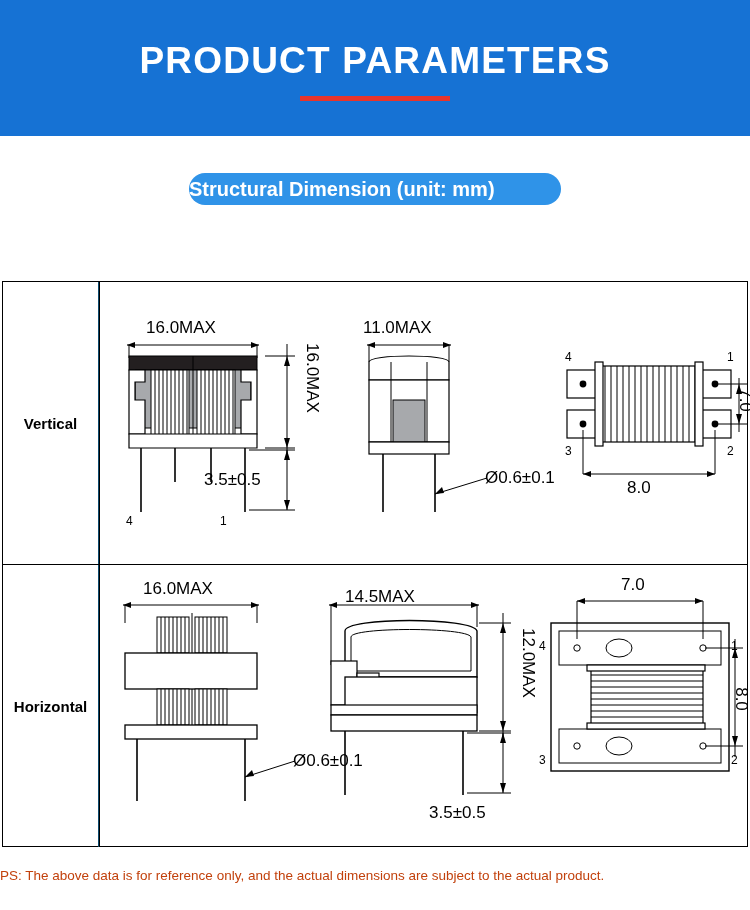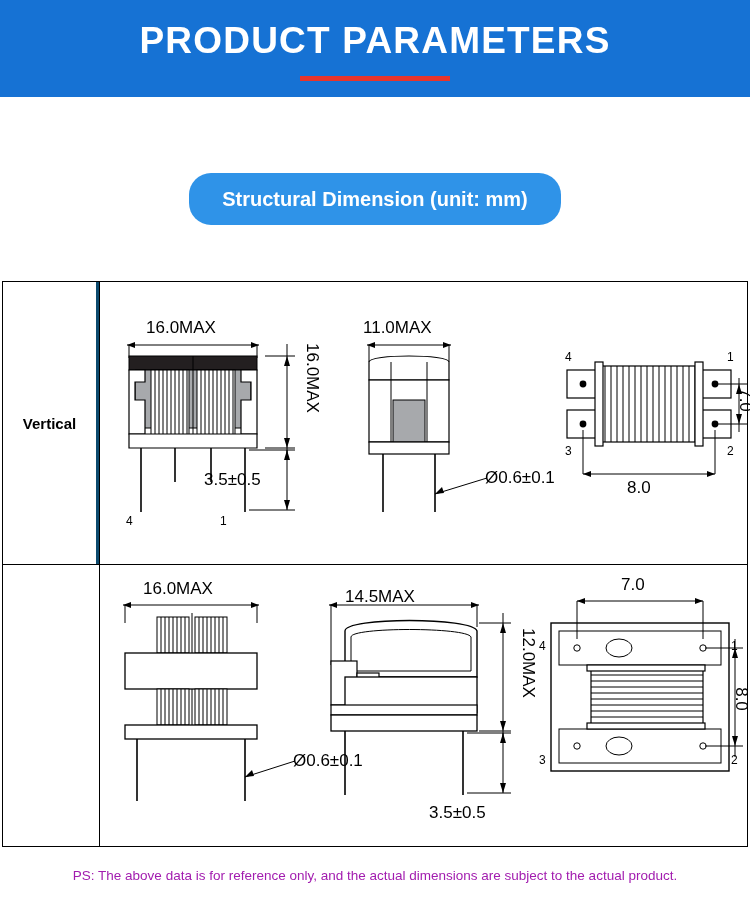--- a/index.html
+++ b/index.html
@@ -6,70 +6,69 @@
   html, body {
     margin: 0; padding: 0;
     width: 750px; height: 910px;
     background: #ffffff;
     font-family: "Liberation Sans", sans-serif;
   }
   .page { position: relative; width: 750px; height: 910px; overflow: hidden; }
 
   
   .banner {
-    position: absolute; left: 0; top: 0; width: 750px; height: 97px;
+    position: absolute; left: 0; top: 0; width: 750px; height: 136px;
     background: #1672d4;
     display: flex; flex-direction: column; align-items: center; justify-content: center;
   }
   .banner-title {
     color: #ffffff;
     font-size: 37px;
     font-weight: bold;
     letter-spacing: 1.2px;
     text-align: center;
     line-height: 1;
     margin-top: 6px;
   }
   .banner-rule {
     width: 150px; height: 5px; background: #e8342a;
     margin-top: 17px;
   }
 
   
   .pill {
     position: absolute; left: 189px; top: 173px;
-    width: 372px; height: 52px;
+    width: 372px; height: 32px;
     background: #2f93e8;
     border-radius: 22px;
     color: #ffffff;
     font-size: 20px; font-weight: bold;
-    display: flex; align-items: center; justify-content: center;
+    display: flex; align-items: center; 
   }
 
   
   .table {
     position: absolute; left: 2px; top: 281px;
     width: 746px; height: 566px;
     border: 1px solid #000000;
   }
   .row { position: absolute; left: 0; width: 744px; }
   .row-top { top: 0; height: 283px; border-bottom: 1px solid #000000; }
   .row-bot { top: 283px; height: 282px; }
   .rowlabel {
     position: absolute; left: 0; top: 0; width: 96px; height: 100%;
-    border-right: 3px solid #0c4a6e;
+    border-right: 1px solid #0c4a6e;
     display: flex; align-items: center; justify-content: center;
     font-size: 15px; font-weight: bold; color: #000;
   }
   .cells { position: absolute; left: 96px; top: 0; right: 0; height: 100%; text-align: right; }
 
   .footnote {
     position: absolute; left: 0; top: 868px; width: 750px;
-    text-align: center;
-    font-size: 13.5px; color: #a21caf;
+    font-size: 13.5px; color: #c2410c;
   }
 
   
   .fig { position: absolute; }
   svg { display: block; }
   .lbl {
     position: absolute; font-size: 17px; color: #000;
     white-space: nowrap;
   }
   .lbl-sm { font-size: 12px; }
@@ -256,20 +255,21 @@
         <div class="lbl lbl-sm" style="left:466px; top:68px;">4</div>
         <div class="lbl lbl-sm" style="left:628px; top:68px;">1</div>
         <div class="lbl lbl-sm" style="left:466px; top:162px;">3</div>
         <div class="lbl lbl-sm" style="left:628px; top:162px;">2</div>
         <div class="lbl" style="left:528px; top:196px;">8.0</div>
         <div class="lbl lbl-vert" style="left:634px; top:108px; transform:rotate(90deg);">7.0</div>
       </div>
     </div>
 
     <div class="row row-bot">
+      <div class="rowlabel">Horizontal</div>
       <div class="cells">
 
         <svg class="fig" style="left:0; top:0;" width="648" height="281">
 
           <g stroke="#000" stroke-width="1" fill="none">
             <line x1="24" y1="40" x2="160" y2="40"></line>
             <path d="M24,40 L32,37 L32,43 Z" fill="#000" stroke="none"></path>
             <path d="M160,40 L152,37 L152,43 Z" fill="#000" stroke="none"></path>
             <line x1="26" y1="40" x2="26" y2="58"></line>
             <line x1="158" y1="40" x2="158" y2="58"></line>

